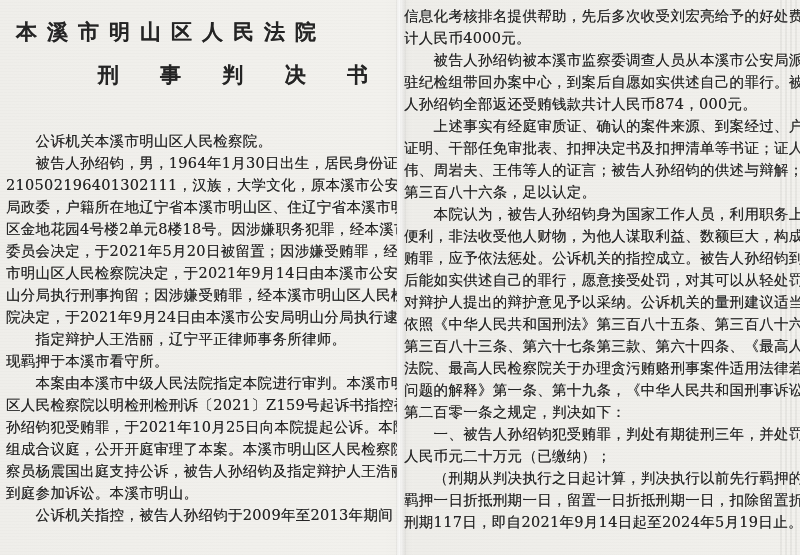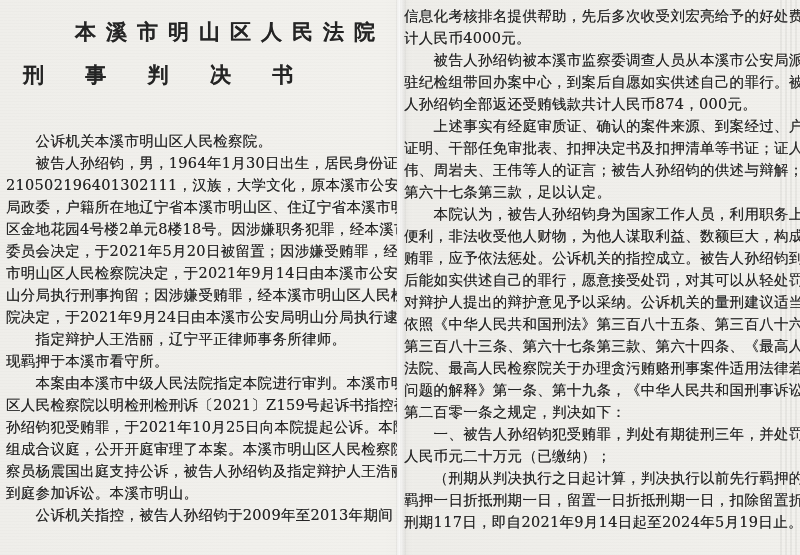--- a/index.html
+++ b/index.html
@@ -34,31 +34,31 @@
     border-right: 3px solid rgba(255,255,255,0.55);
   }
   .page-right {
     padding: 5px 16px 0 4px;
     box-shadow: inset 14px 0 12px -12px rgba(0,0,0,0.10);
   }
   .court-name {
     margin: 4px 0 0 0;
     font-size: 21px;
     font-weight: bold;
-    text-align: right;
+    text-align: left;
     letter-spacing: 10px;
     padding-left: 10px; 
     white-space: nowrap;
     text-shadow: 0 0 0.6px rgba(20,20,20,0.55);
   }
   .doc-type {
     margin: 15px 0 0 0;
     font-size: 21px;
     font-weight: bold;
-    text-align: left;
+    text-align: right;
     letter-spacing: 17px;
     padding-left: 17px;
     white-space: nowrap;
     text-shadow: 0 0 0.6px rgba(20,20,20,0.55);
   }
   .case-number {
     margin-top: 24px;
     font-size: 13.5px;
     font-weight: bold;
     text-align: right;
@@ -138,21 +138,21 @@
       <div class="body-block">
 
       <div class="text-line">信息化考核排名提供帮助，先后多次收受刘宏亮给予的好处费共</div>
           <div class="text-line">计人民币4000元。</div>
           <div class="text-line">　　被告人孙绍钧被本溪市监察委调查人员从本溪市公安局派</div>
           <div class="text-line">驻纪检组带回办案中心，到案后自愿如实供述自己的罪行。被告</div>
           <div class="text-line">人孙绍钧全部返还受贿钱款共计人民币874，000元。</div>
           <div class="text-line">　　上述事实有经庭审质证、确认的案件来源、到案经过、户籍</div>
           <div class="text-line">证明、干部任免审批表、扣押决定书及扣押清单等书证；证人周</div>
           <div class="text-line">伟、周岩夫、王伟等人的证言；被告人孙绍钧的供述与辩解；搜</div>
-          <div class="text-line">第六十七条第三款，足以认定。</div>
+          <div class="text-line">第三百八十六条，足以认定。</div>
           <div class="text-line">　　本院认为，被告人孙绍钧身为国家工作人员，利用职务上的</div>
           <div class="text-line">便利，非法收受他人财物，为他人谋取利益、数额巨大，构成受</div>
           <div class="text-line">贿罪，应予依法惩处。公诉机关的指控成立。被告人孙绍钧到案</div>
           <div class="text-line">后能如实供述自己的罪行，愿意接受处罚，对其可以从轻处罚。</div>
           <div class="text-line">对辩护人提出的辩护意见予以采纳。公诉机关的量刑建议适当。</div>
           <div class="text-line">依照《中华人民共和国刑法》第三百八十五条、第三百八十六条、</div>
           <div class="text-line">第三百八十三条、第六十七条第三款、第六十四条、《最高人民</div>
           <div class="text-line">法院、最高人民检察院关于办理贪污贿赂刑事案件适用法律若干</div>
           <div class="text-line">问题的解释》第一条、第十九条，《中华人民共和国刑事诉讼法》</div>
           <div class="text-line">第二百零一条之规定，判决如下：</div>

